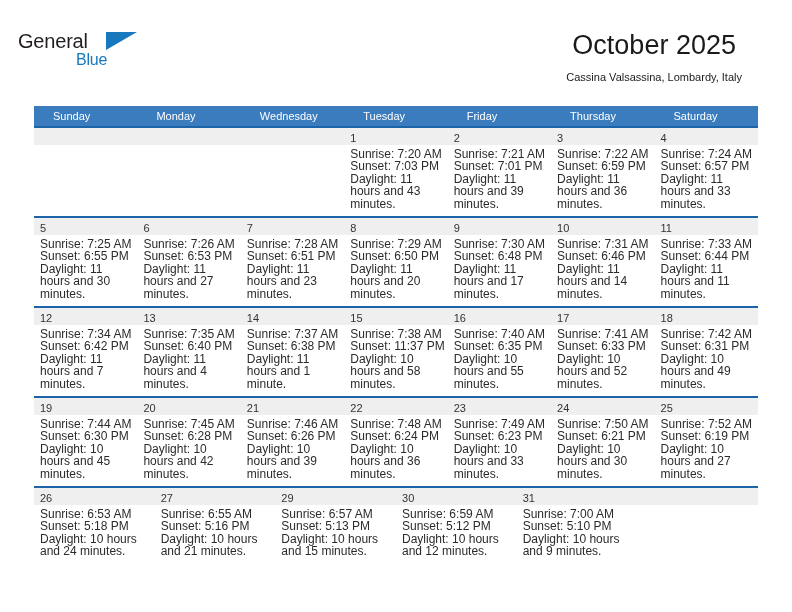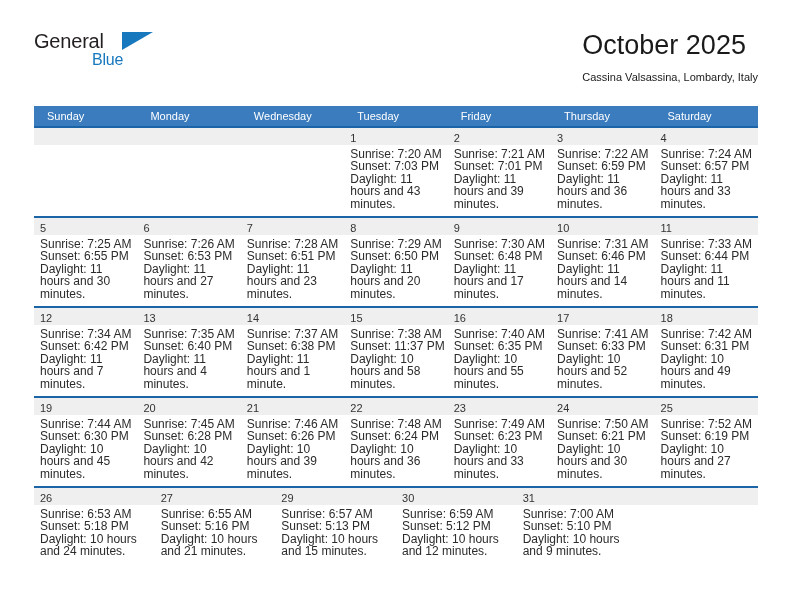--- a/index.html
+++ b/index.html
@@ -17,21 +17,21 @@
   .page {
     position: relative;
     width: 792px;
     height: 612px;
     box-sizing: border-box;
   }
 
   
   .header {
     position: absolute;
-    left: 34px;
+    left: 18px;
     top: 28px;
     width: 724px;
     height: 72px;
   }
   .brand {
     position: absolute;
     left: 0;
     top: 2px;
     width: 220px;
     height: 52px;
@@ -62,21 +62,21 @@
     font-size: 16px;
     letter-spacing: -0.2px;
     color: #1878be;
     line-height: 22px;
     white-space: nowrap;
   }
   .title-block {
     position: absolute;
     right: 0;
     top: 0;
-    text-align: left;
+    text-align: center;
   }
   .cal-title {
     font-size: 27px;
     line-height: 34px;
     color: #1a1a1a;
     font-weight: normal;
     white-space: nowrap;
   }
   .cal-subtitle {
     margin-top: 6px;
@@ -96,21 +96,21 @@
   .weekdays {
     display: flex;
     background: #3a7cbe;
     height: 20px;
   }
   .weekday {
     flex: 1 1 0;
     color: #ffffff;
     font-size: 11px;
     line-height: 20px;
-    padding-left: 13px;
+    padding-left: 19px;
     box-sizing: border-box;
     white-space: nowrap;
     overflow: hidden;
   }
   .week {
     display: flex;
     height: 90px;
   }
   .day {
     flex: 1 1 0;

